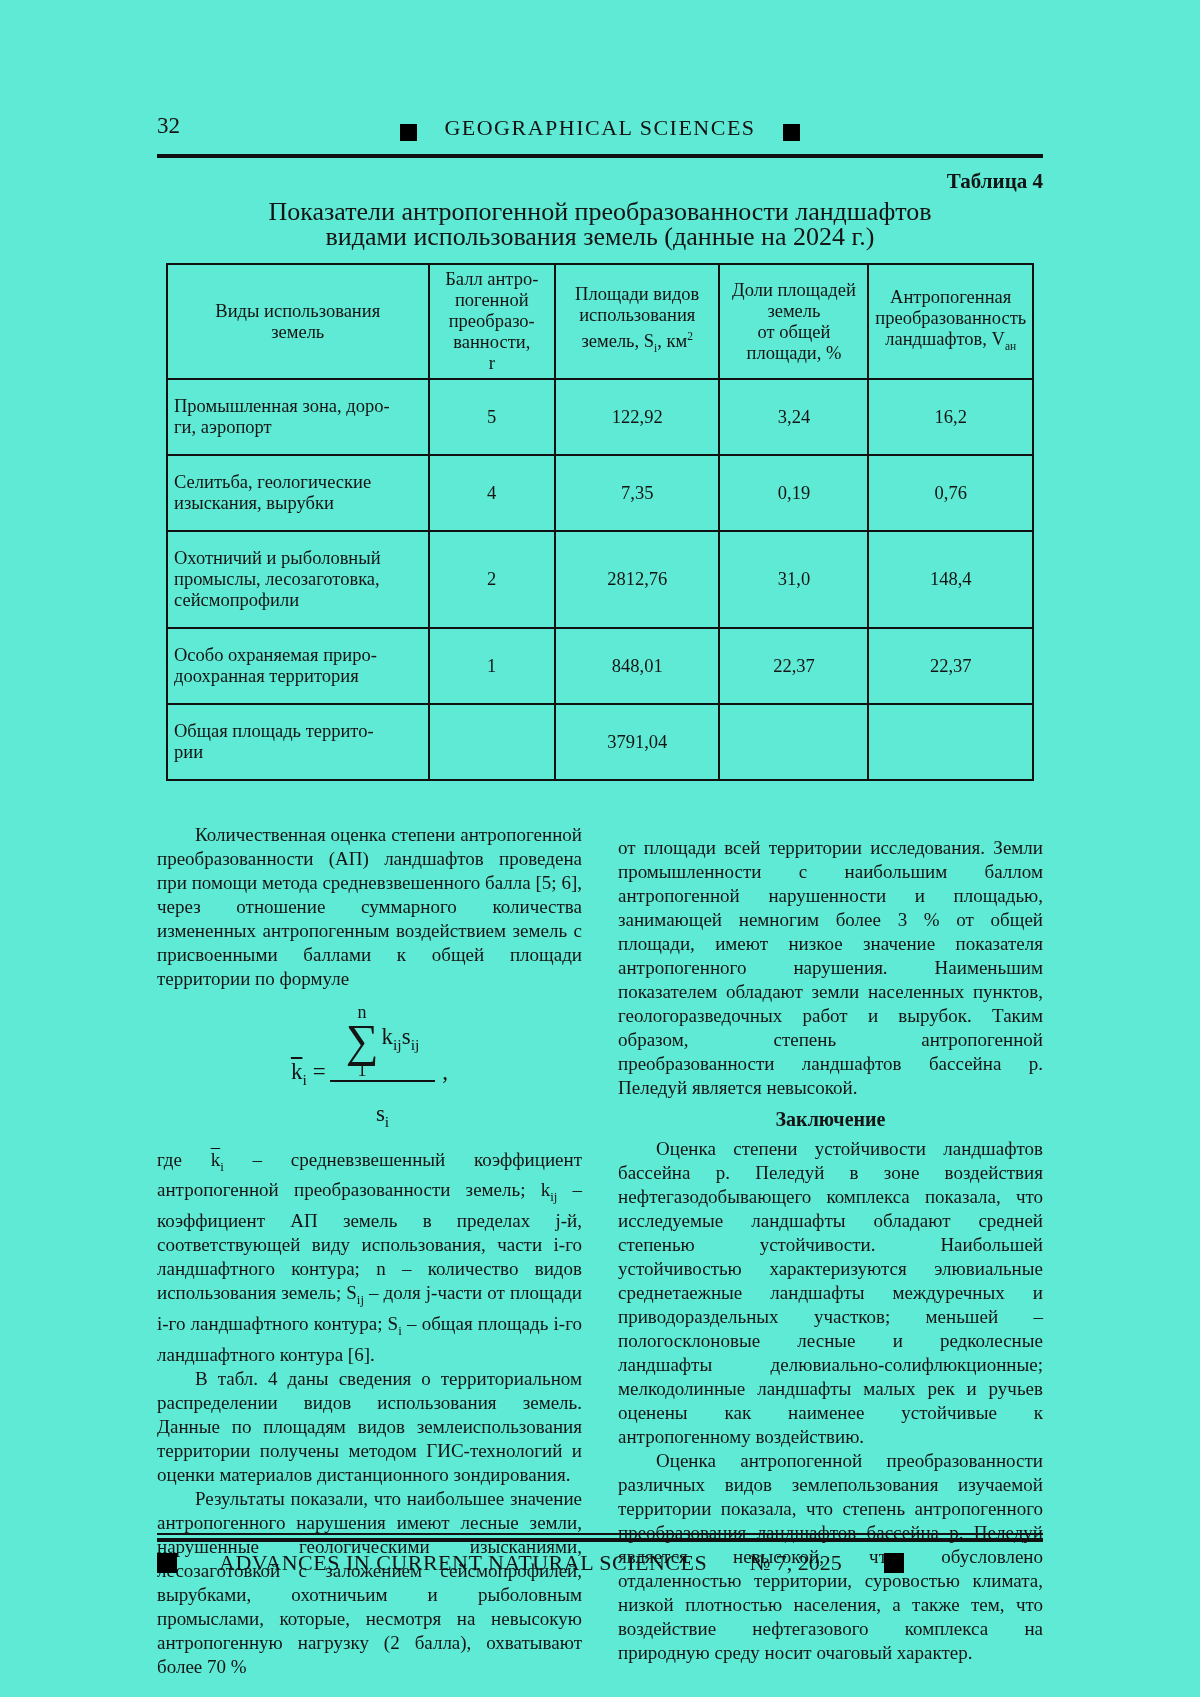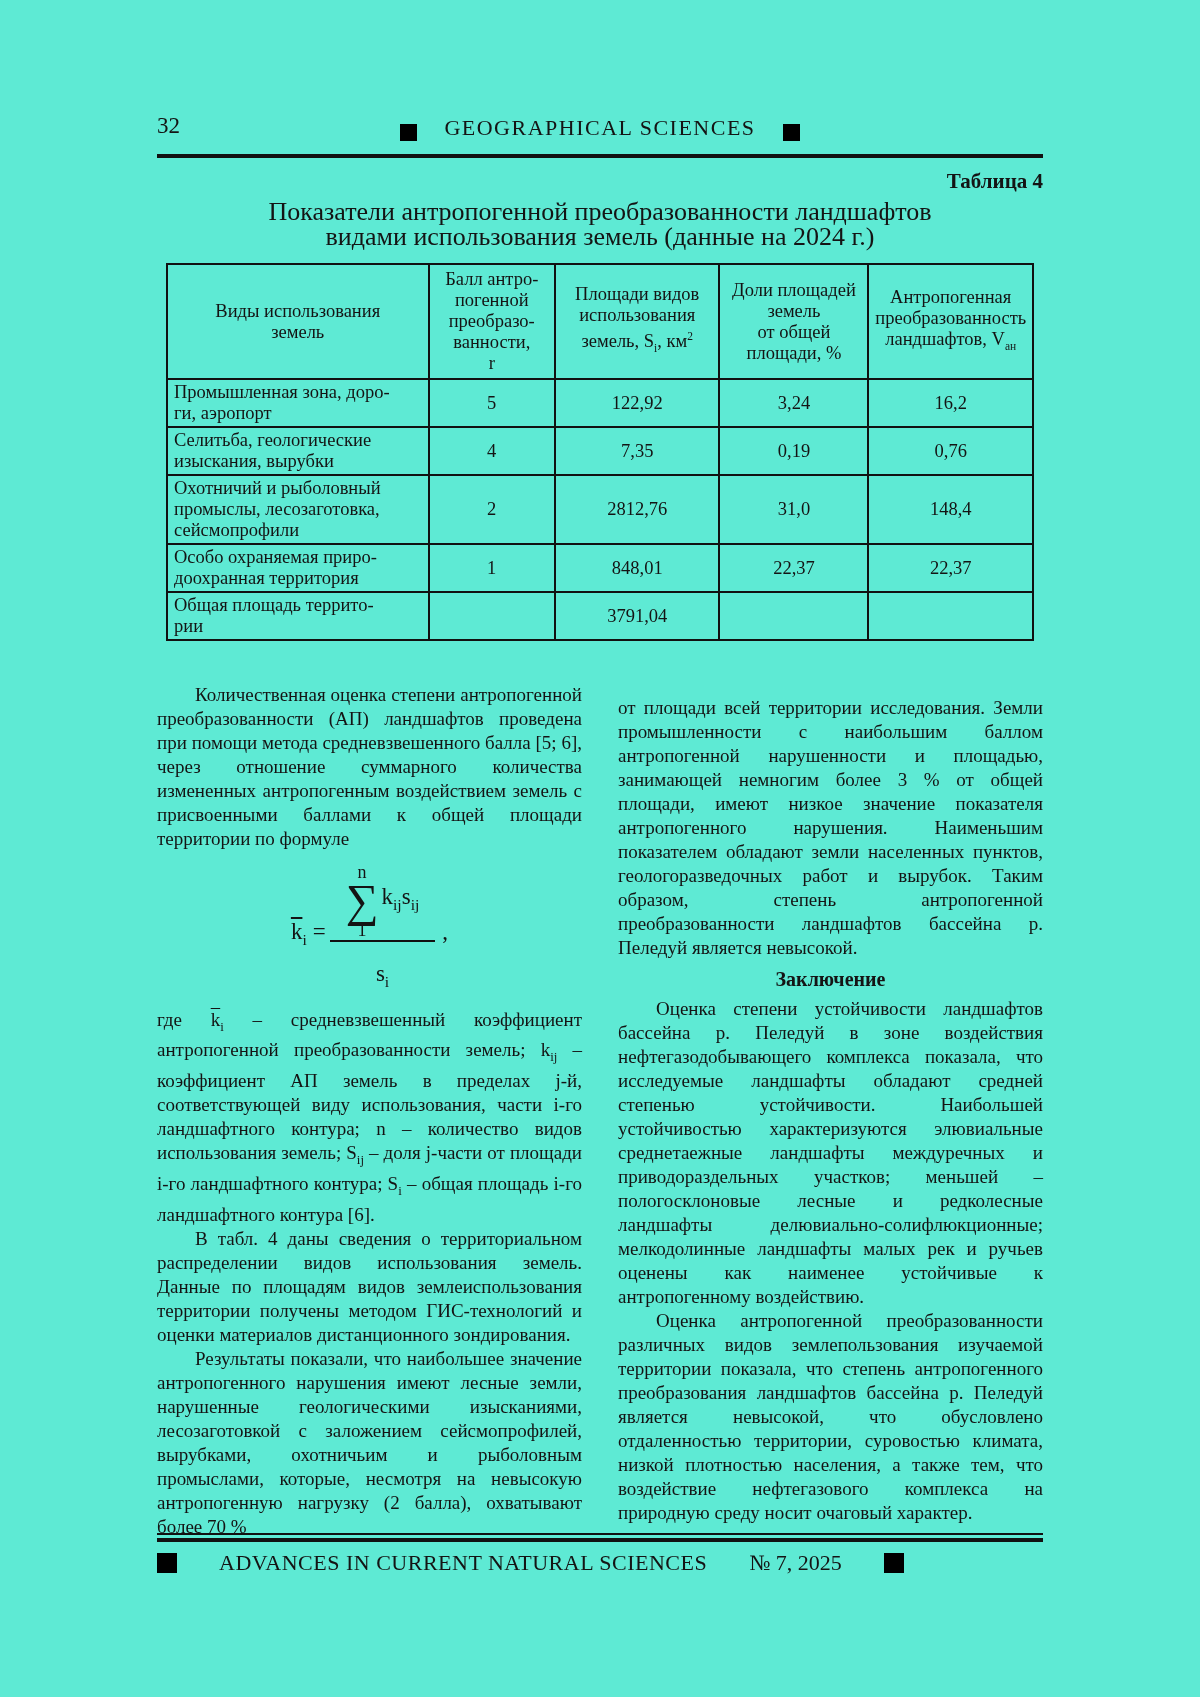--- a/index.html
+++ b/index.html
@@ -28,21 +28,21 @@
 
   
   table.landuse{border-collapse:collapse;margin:14px auto 0;width:868px;table-layout:fixed;}
   table.landuse th,table.landuse td{
     border:2px solid #111;
     font-size:18.5px;line-height:21px;
     white-space:pre-line;
   }
   table.landuse th{font-weight:normal;text-align:center;vertical-align:middle;padding:4px 3px;}
   table.landuse td{text-align:center;vertical-align:middle;padding:2px 4px;}
-  table.landuse td:first-child{text-align:left;padding:2px 6px;}
+  table.landuse td:first-child{text-align:left;padding:16px 6px;}
   table.landuse sub{font-size:62%;}
   table.landuse sup{font-size:62%;}
 
   
   .columns{margin-top:42px;display:flex;justify-content:space-between;align-items:center;}
   .col{width:425px;font-size:19px;line-height:24px;text-align:justify;}
   .col p{margin:0;}
   .col p.indent{text-indent:38px;}
   .col sub{font-size:68%;}
   .over{text-decoration:overline;}

